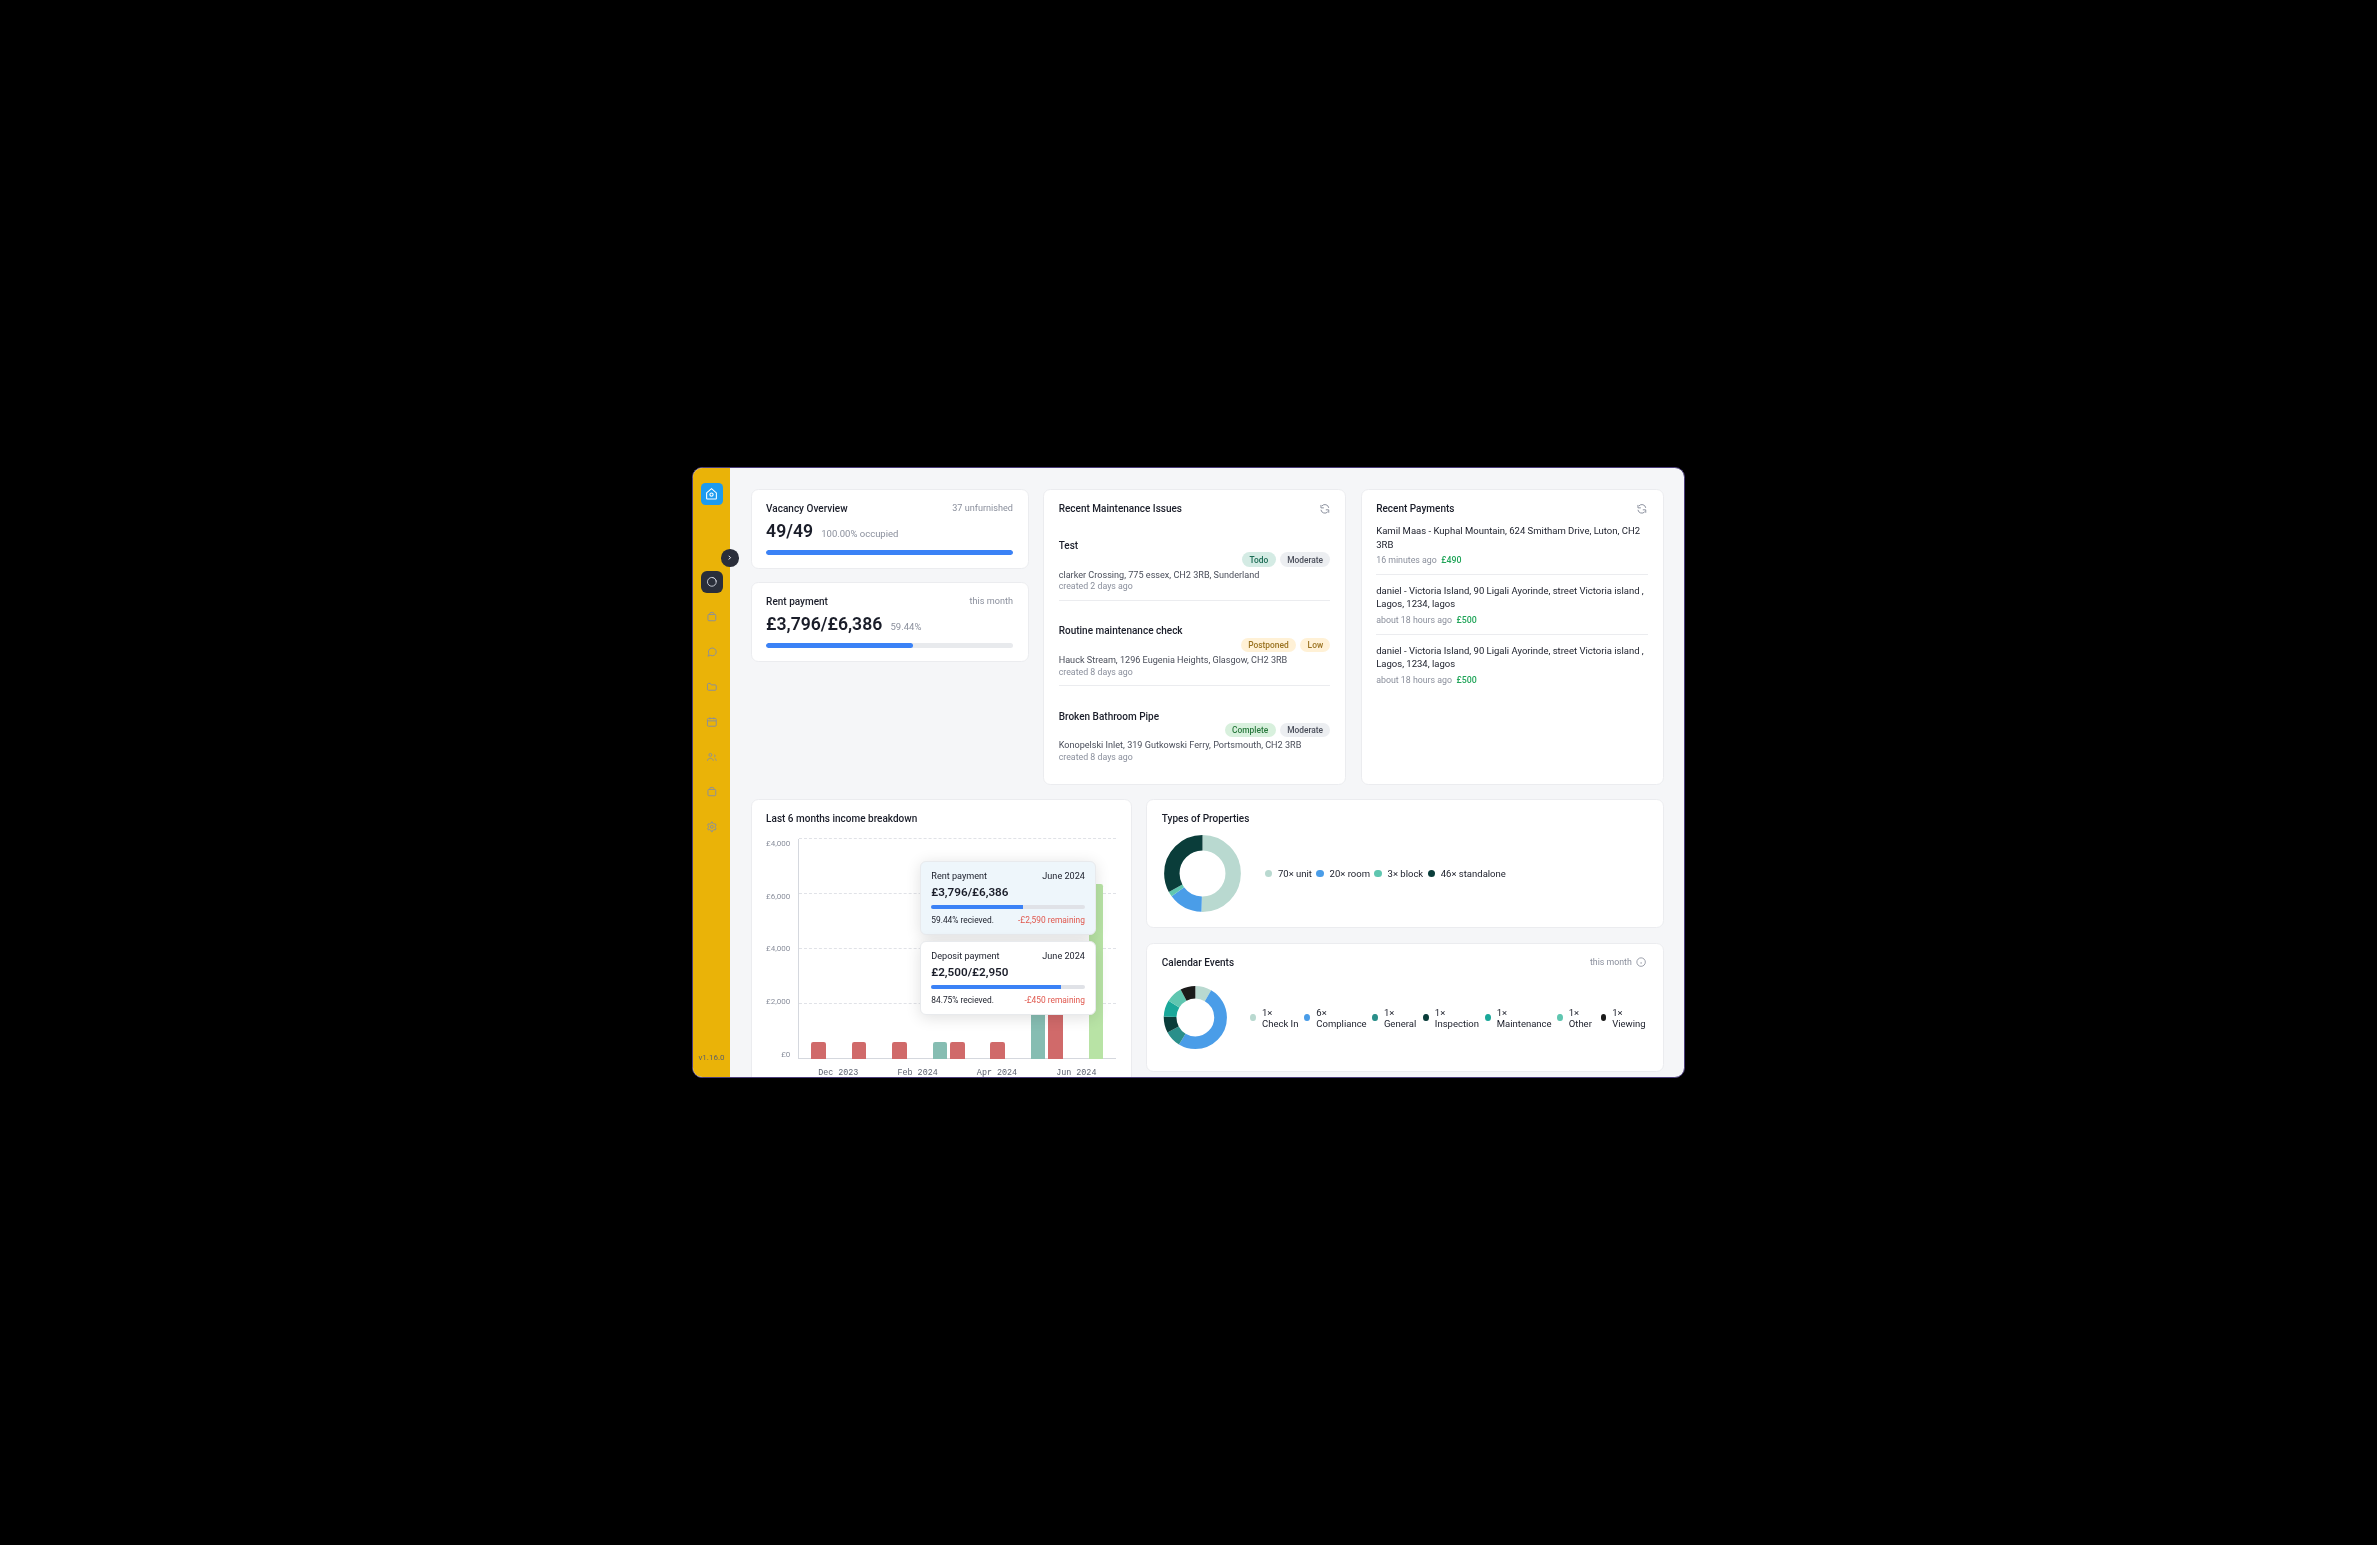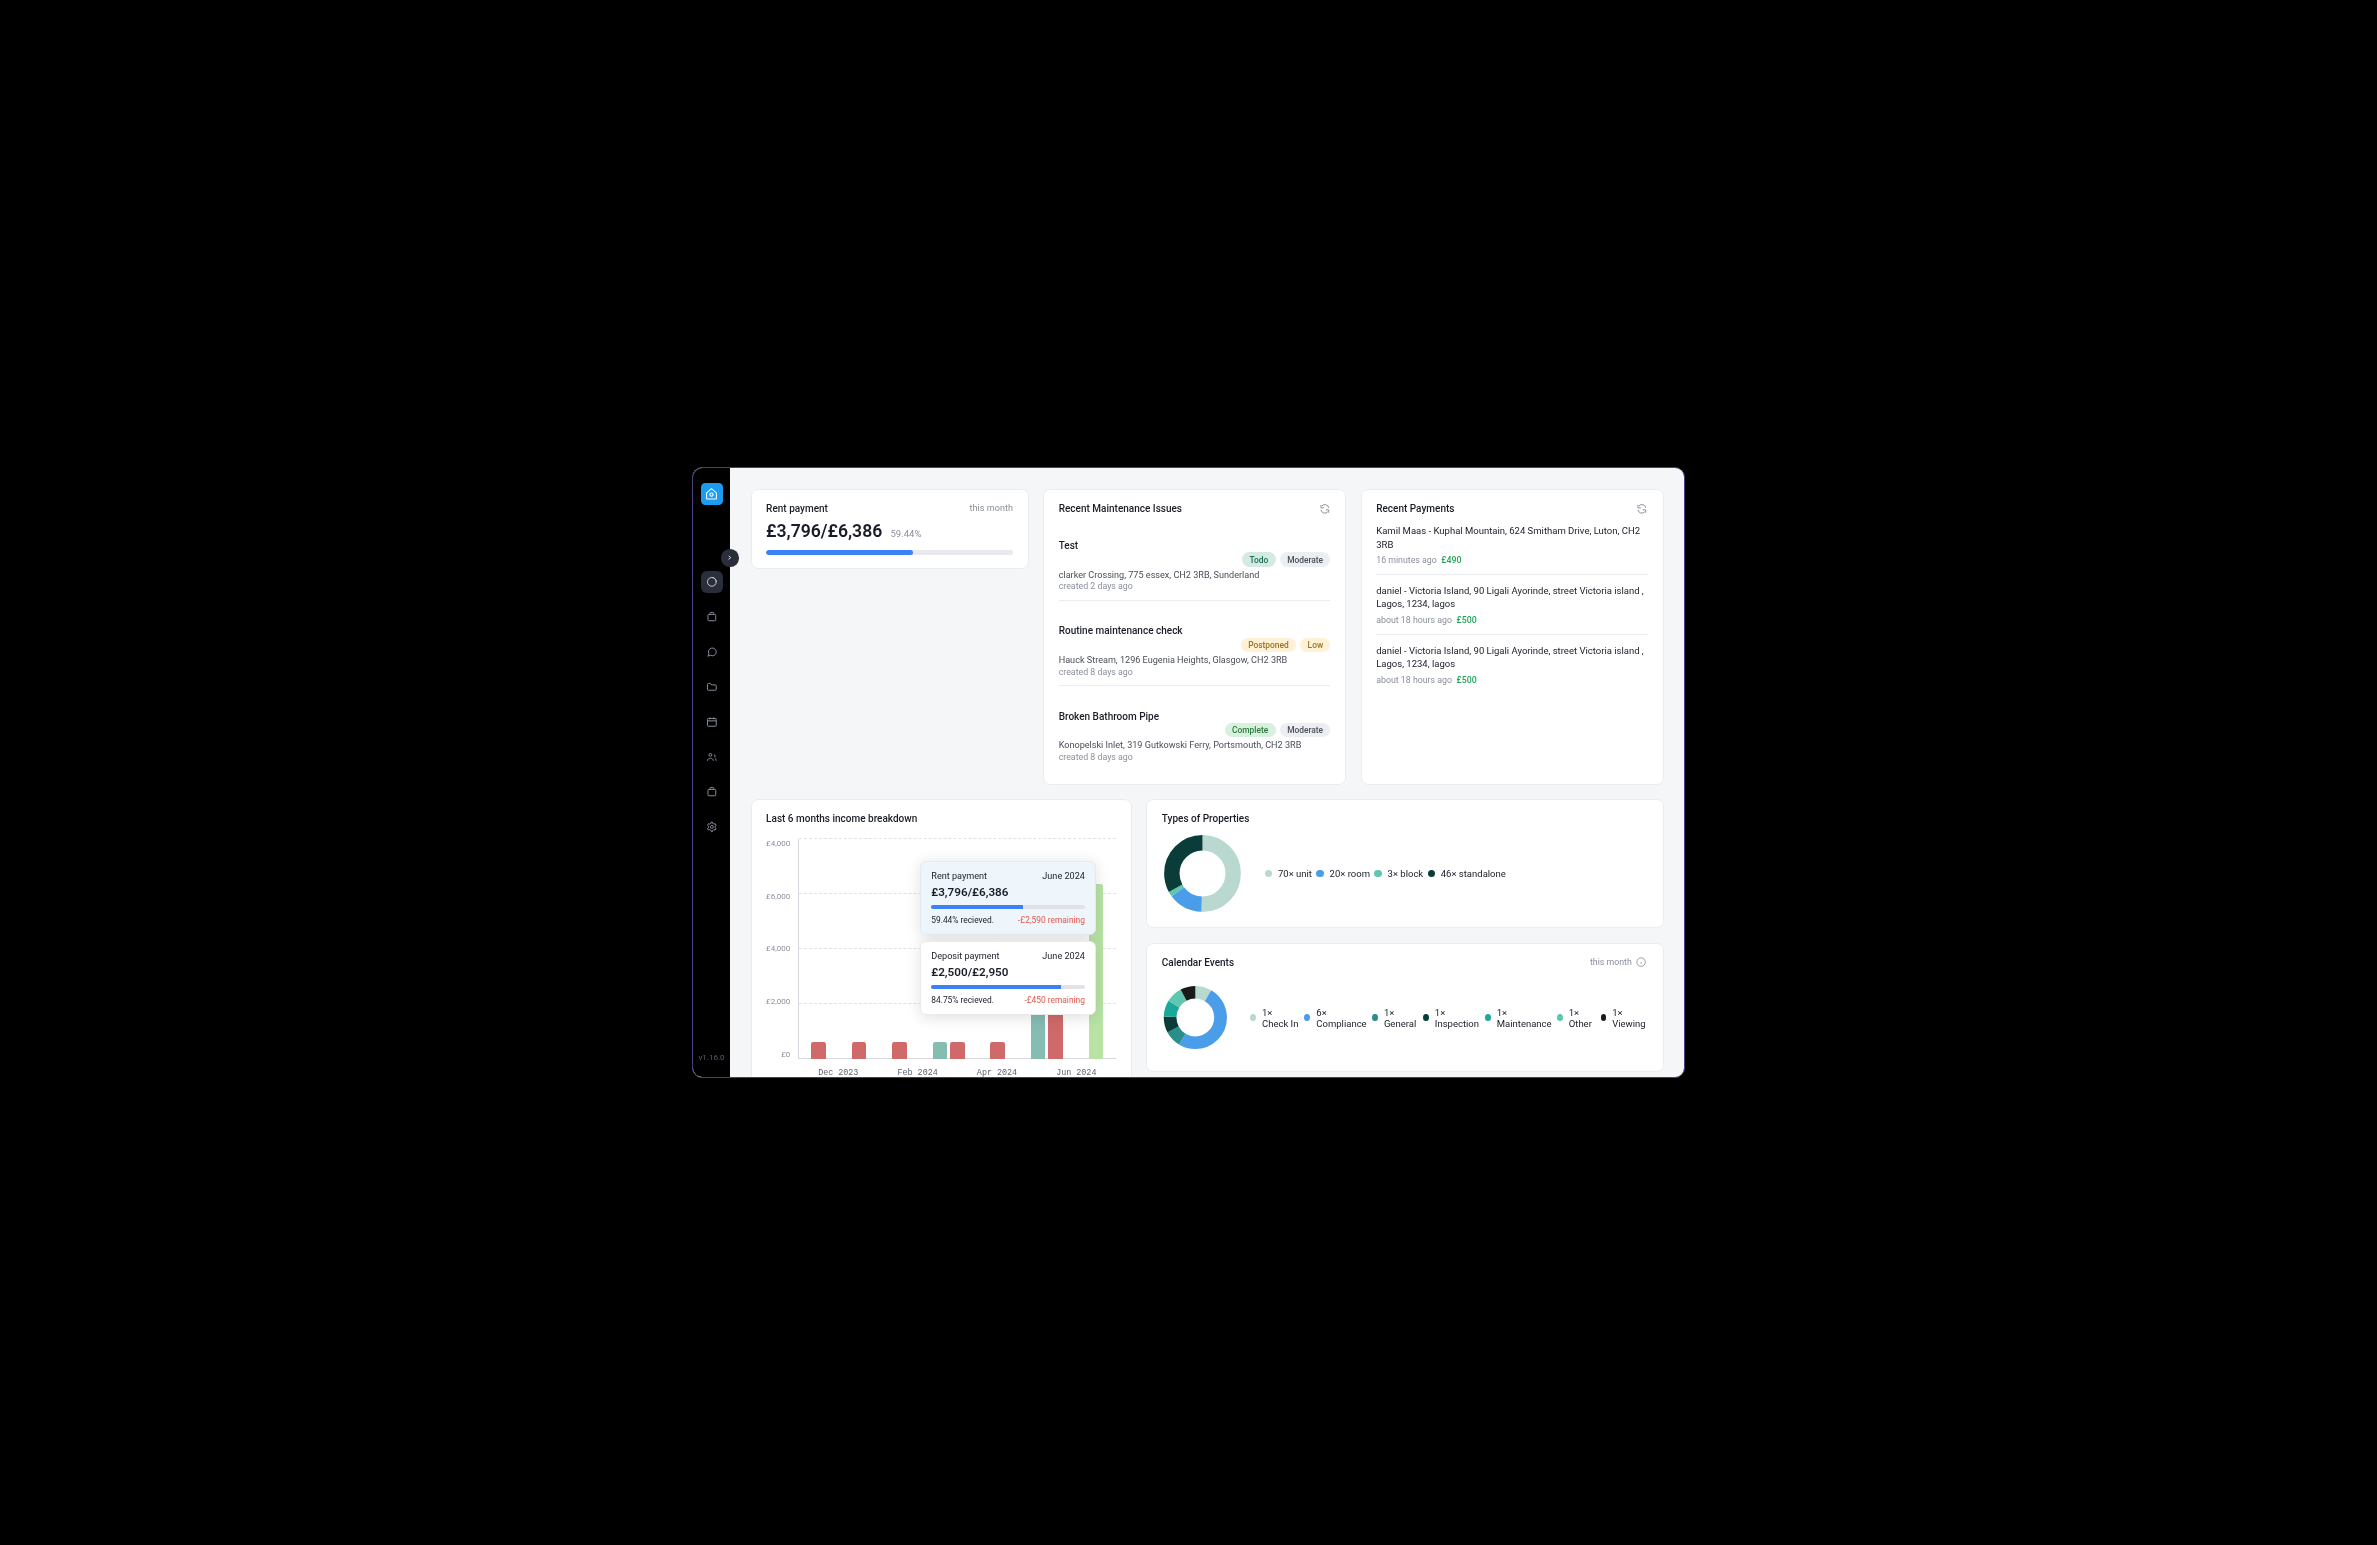--- a/index.html
+++ b/index.html
@@ -1,18 +1,18 @@
 <!DOCTYPE html>
 <html style="font-size:11.7px"><head>
 <meta charset="utf-8">
 <style>
 * { box-sizing: border-box; margin: 0; padding: 0; }
 body { background:#000; font-family:-apple-system,BlinkMacSystemFont,"Segoe UI",Roboto,sans-serif; font-size:9.5px; color:#1a1d29; display:flex; align-items:center; justify-content:center; min-height:100vh; padding:22px; }
 .app-window { width:993px; height:611px; background:#f5f6f8; border-radius:10.2px; overflow:hidden; display:flex; border:0.7px solid #4a3d7a; }
-.sidebar { width:37px; background:#000000; display:flex; flex-direction:column; align-items:center; padding:14.6px 0; position:relative; }
+.sidebar { width:37px; background:#eab308; display:flex; flex-direction:column; align-items:center; padding:14.6px 0; position:relative; }
 .logo { width:22px; height:22px; background:#1d9bf0; border-radius:4.4px; display:flex; align-items:center; justify-content:center; color:#fff; font-size:10.2px; margin-bottom:7.3px; }
 .expand-btn { position:absolute; right:-8.8px; top:81px; width:17.6px; height:17.6px; background:#2a2e3a; border-radius:50%; display:flex; align-items:center; justify-content:center; color:#fff; cursor:pointer; }
 .nav-items { margin-top:59px; display:flex; flex-direction:column; gap:13px; }
 .nav-item { width:22px; height:22px; display:flex; align-items:center; justify-content:center; color:#8a8f9c; cursor:pointer; border-radius:5.9px; }
 .nav-item.active { background:#2a2e3a; color:#c5c9d3; }
 .version { position:absolute; bottom:14.6px; color:#5a5f6d; font-size:8px; }
 .main { flex:1; padding:20.5px; overflow:auto; }
 .row { display:flex; gap:14.6px; }
 .card { background:#fff; border-radius:7.3px; padding:13px 14.6px; border:0.7px solid #ebecef; }
 .card-title { font-size:10px; font-weight:500; color:#1a1d29; }
@@ -137,20 +137,33 @@
         </div>
     </div>
     <div class="version">v1.16.0</div>
   </div>
 
   <div class="main">
     <div class="row">
       <div class="left-col">
         <div class="card">
           <div class="card-header">
+            <span class="card-title">Vacancy Overview</span>
+            <span class="muted">37 unfurnished</span>
+          </div>
+          <div>
+            <span class="stat-big">49/49</span>
+            <span class="stat-sub">100.00% occupied</span>
+          </div>
+          <div class="progress">
+              <div class="progress-fill" style="width:100%"></div>
+            </div>
+        </div>
+        <div class="card">
+          <div class="card-header">
             <span class="card-title">Rent payment</span>
             <span class="muted">this month</span>
           </div>
           <div>
             <span class="stat-big">£3,796/£6,386</span>
             <span class="stat-sub">59.44%</span>
           </div>
           <div class="progress">
               <div class="progress-fill" style="width:59.44%"></div>
             </div>

